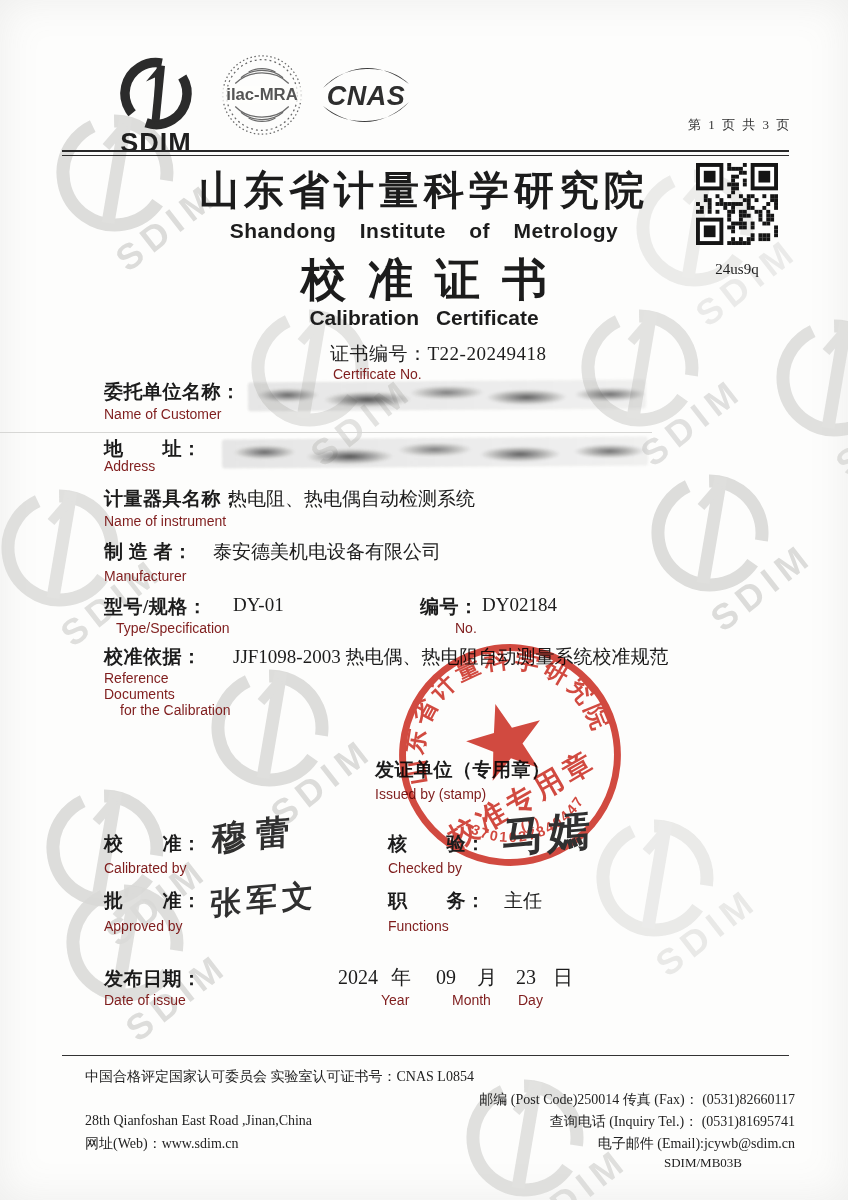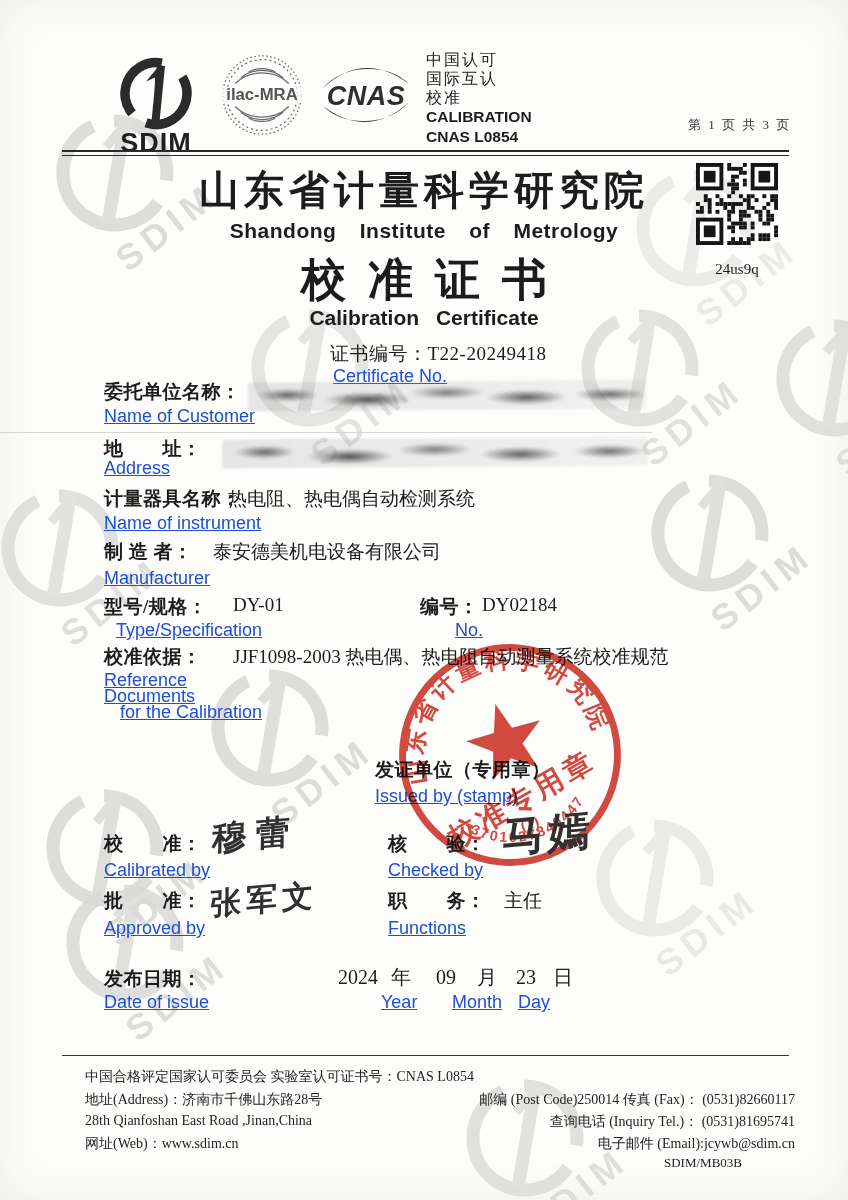--- a/index.html
+++ b/index.html
@@ -3,21 +3,21 @@
 <meta charset="utf-8">
 <style>
   html,body{margin:0;padding:0;background:#888;}
   .page{
     position:relative;width:848px;height:1200px;margin:0 auto;
     background:#fdfdfc;overflow:hidden;
     font-family:"Liberation Serif","DejaVu Serif",serif;color:#1c1c1c;
     box-shadow:inset 0 0 40px rgba(120,120,120,.12);
   }
   .abs{position:absolute;}
-  .sub{font-family:"Liberation Sans","DejaVu Sans",sans-serif;font-size:18px;color:#1d4ed8;text-decoration:underline;}
+  .sub{font-family:"Liberation Sans","DejaVu Sans",sans-serif;font-size:14px;color:#7f1d1d;}
   .lbl{font-size:19px;font-weight:600;letter-spacing:.5px;}
   .val{font-size:19px;}
   
   .accred-line-cn{font-size:16px;line-height:19px;letter-spacing:2px;}
   .accred-line-en{font-size:15.5px;line-height:20px;font-weight:bold;font-family:"Liberation Sans",sans-serif;}
   .pagenum{font-size:13px;letter-spacing:2px;color:#333;}
   .rule-double{border-top:2.2px solid #2a2a2a;}
   .rule-double:after{content:"";display:block;margin-top:2.5px;border-top:1px solid #2a2a2a;}
   .rule-single{border-top:1.6px solid #333;}
   
@@ -180,27 +180,20 @@
   </div>
 
   <div class="abs" style="left:316px;top:60px;">
     <svg width="100" height="72" viewBox="0 0 100 72">
       <path d="M7 28 Q 48 -10 93 24 Q 77 8 50 9 Q 23 10 7 28 Z" fill="#3a3a3a"></path>
       <path d="M93 42 Q 52 80 7 46 Q 23 62 50 61 Q 77 60 93 42 Z" fill="#3a3a3a"></path>
       <text x="50" y="45" text-anchor="middle" font-size="27" font-weight="bold" font-style="italic" fill="#2e2e2e" letter-spacing="0.5" font-family="Liberation Sans, sans-serif">CNAS</text>
     </svg>
   </div>
 
-  <div class="abs" style="left:426px;top:50px;">
-    <div class="accred-line-cn">中国认可</div>
-    <div class="accred-line-cn">国际互认</div>
-    <div class="accred-line-cn">校准</div>
-    <div class="accred-line-en">CALIBRATION</div>
-    <div class="accred-line-en">CNAS L0854</div>
-  </div>
 
   <div class="abs pagenum" style="left:688px;top:116px;">第 1 页 共 3 页</div>
 
   <div class="abs rule-double" style="left:62px;top:150px;width:727px;"></div>
 
   <div class="abs" style="left:696px;top:163px;width:82px;text-align:center;">
     <svg id="qr-svg" width="82" height="82" viewBox="0 0 84 84">
         <rect x="0" y="0" width="28" height="28" fill="#151515"></rect>
         <rect x="4" y="4" width="20" height="20" fill="#fff"></rect>
         <rect x="8" y="8" width="12" height="12" fill="#151515"></rect>
@@ -413,21 +406,20 @@
     <span style="margin-left:16px;">月</span>
     <span style="margin-left:14px;">23</span>
     <span style="margin-left:12px;">日</span>
   </div>
   <div class="abs sub" style="left:381px;top:992px;">Year</div>
   <div class="abs sub" style="left:452px;top:992px;">Month</div>
   <div class="abs sub" style="left:518px;top:992px;">Day</div>
 
   <div class="abs rule-single" style="left:62px;top:1055px;width:727px;"></div>
   <div class="abs foot" style="left:85px;top:1068px;">中国合格评定国家认可委员会 实验室认可证书号：CNAS L0854</div>
-  <div class="abs foot" style="left:85px;top:1091px;">地址(Address)：济南市千佛山东路28号</div>
   <div class="abs foot" style="left:85px;top:1113px;">28th Qianfoshan East Road ,Jinan,China</div>
   <div class="abs foot" style="left:85px;top:1135px;">网址(Web)：www.sdim.cn</div>
   <div class="abs foot foot-r" style="right:53px;top:1091px;">邮编 (Post Code)250014 传真 (Fax)：  (0531)82660117</div>
   <div class="abs foot foot-r" style="right:53px;top:1113px;">查询电话 (Inquiry Tel.)：  (0531)81695741</div>
   <div class="abs foot foot-r" style="right:53px;top:1135px;">电子邮件 (Email):jcywb@sdim.cn</div>
   <div class="abs foot foot-r" style="right:106px;top:1155px;font-size:13px;">SDIM/MB03B</div>
 
 </div>
 
 </body></html>

